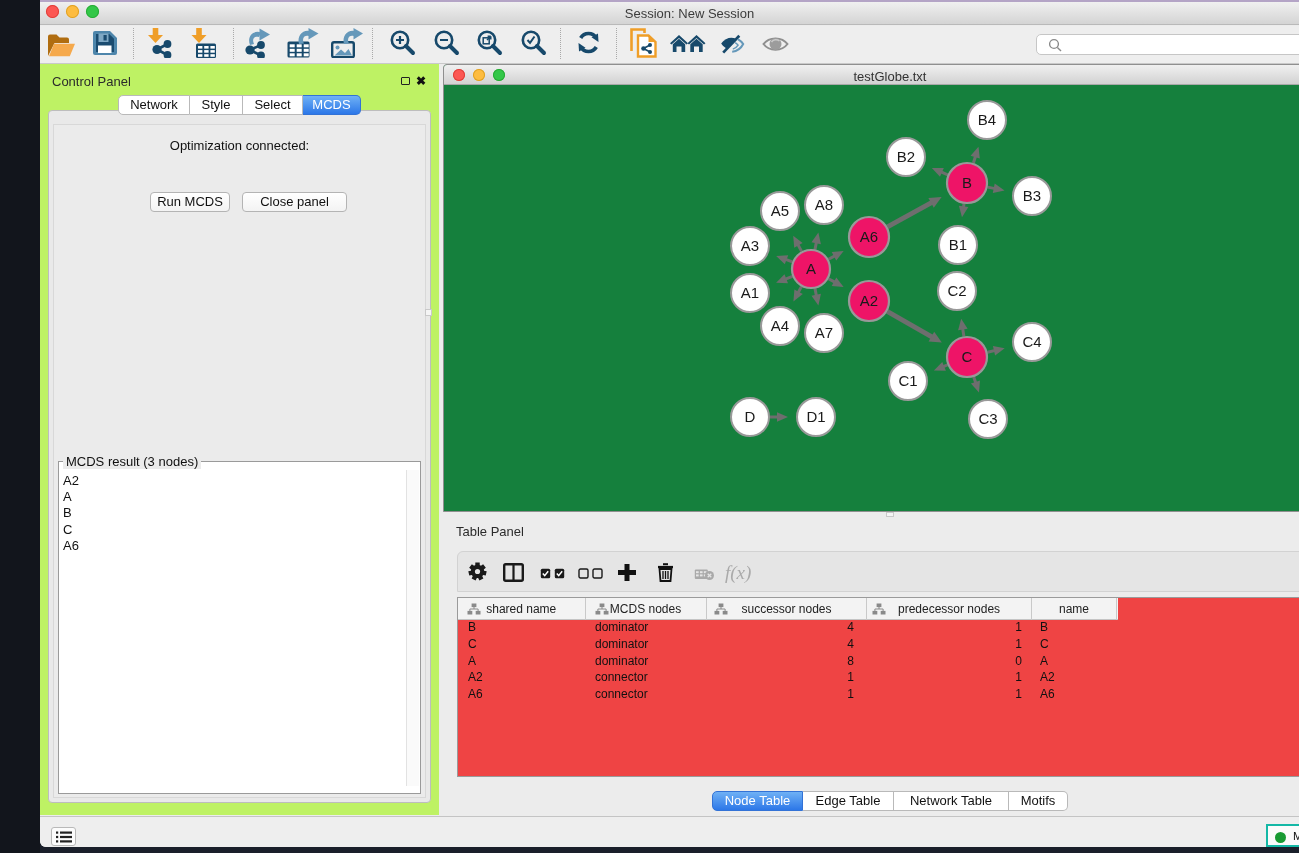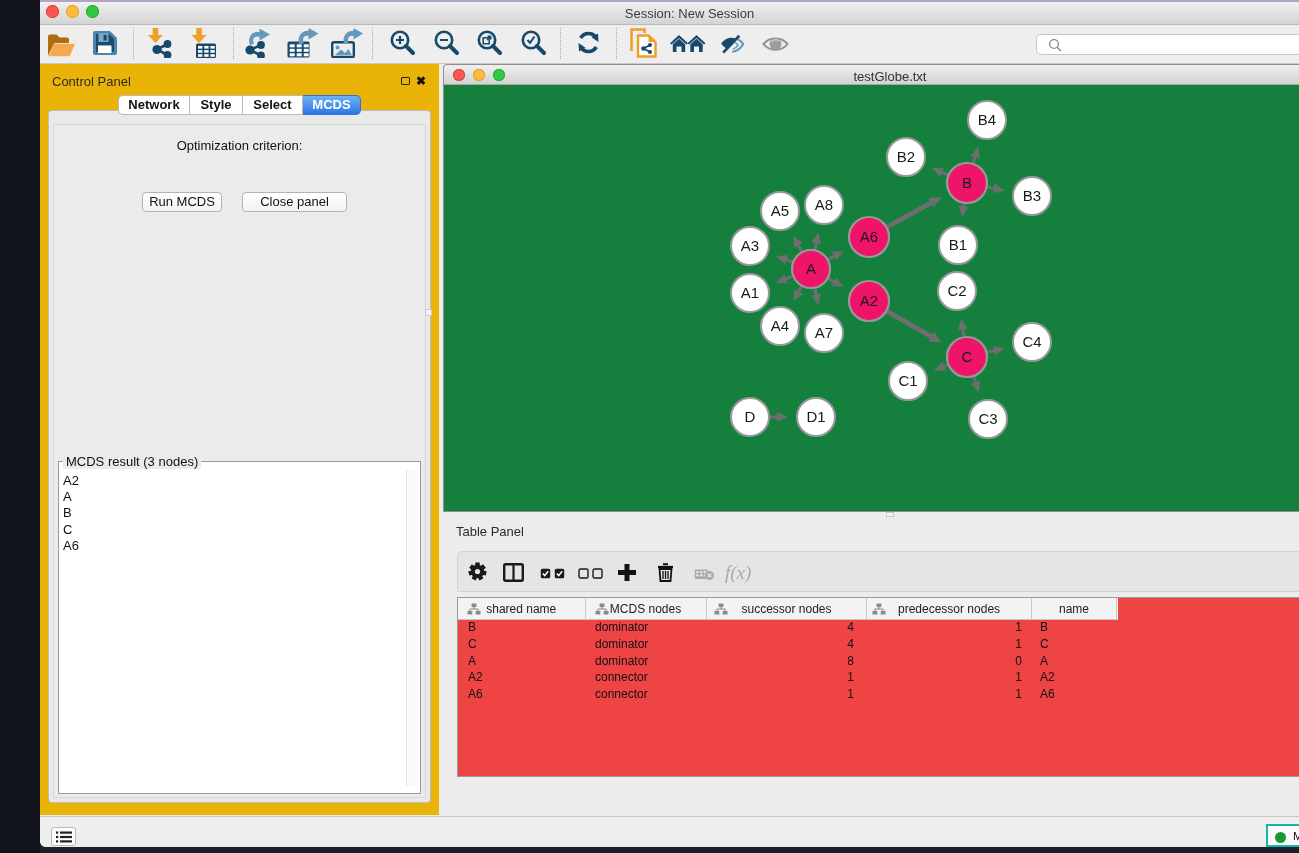--- a/index.html
+++ b/index.html
@@ -8,21 +8,21 @@
 #titlebar { position:absolute; left:0; top:0; width:1299px; height:23px; background:linear-gradient(#f0f0f0,#d4d4d4); border-bottom:1px solid #b9b9b9; }
 .tl { position:absolute; width:13px; height:13px; border-radius:50%; }
 .t1 { background:#fc5753; box-shadow:inset 0 0 0 1px #df3e38; }
 .t2 { background:#fdbc40; box-shadow:inset 0 0 0 1px #dfa023; }
 .t3 { background:#33c748; box-shadow:inset 0 0 0 1px #27aa35; }
 #titlebar .ttl { position:absolute; top:4px; left:0; width:100%; text-align:center; font-size:13px; color:#3c3c3c; }
 #toolbar { position:absolute; left:0; top:24px; width:1299px; height:38px; background:#eeeeee; border-bottom:1px solid #c9c9c9; }
 .tsep { position:absolute; top:2px; height:31px; width:0; border-left:1px dotted #a9a9a9; }
 .ticon { position:absolute; }
 #searchbox { position:absolute; left:996px; top:8px; width:294px; height:21px; background:#fff; border:1px solid #c6c6c6; border-radius:5px; }
-#cp { position:absolute; left:0; top:62px; width:399px; height:751px; background:#eab308; }
+#cp { position:absolute; left:0; top:62px; width:399px; height:751px; background:#bef264; }
 #cp .hdr { position:absolute; left:12px; top:10px; font-size:13px; color:#2b2b2b; }
 #cpbox { position:absolute; left:8px; top:46px; width:383px; height:693px; background:#e9e9e9; border:1px solid #bdbdbd; border-radius:4px; }
 #cpinner { position:absolute; left:4px; top:13px; width:373px; height:674px; border:1px solid #d8d8d8; background:#ebebeb; }
 .tabrow { position:absolute; display:flex; z-index:5; }
 .tab { height:20px; line-height:18px; font-size:13px; color:#111; background:#fff; border:1px solid #b9b9b9; border-left:none; text-align:center; }
 .tab.first { border-left:1px solid #b9b9b9; border-radius:5px 0 0 5px; }
 .tab.last { border-radius:0 5px 5px 0; }
 .tab.sel { background:linear-gradient(#6fb1f5,#2c77e8); color:#fff; border-color:#3272d6; }
 .btn { position:absolute; height:20px; background:linear-gradient(#ffffff,#f3f3f3); border:1px solid #b4b4b4; border-radius:4px; font-size:13px; color:#111; text-align:center; line-height:18px; }
 #dropdown { position:absolute; left:29px; top:34px; width:312px; height:20px; background:#fff; border:1px solid #b0b0b0; border-radius:4px; font-size:13px; color:#111; line-height:18px; padding-left:9px; }
@@ -197,30 +197,30 @@
             <line x1="9.4" y1="9.4" x2="13" y2="13" stroke="#8a8a8a" stroke-width="1.4"></line>
           </svg>
         </div>
   </div>
   <div id="cp">
     <div class="hdr">Control Panel</div>
     <div class="floaticons" style="left:361px;top:13px;">
           <span class="sqico"></span>
           <span class="xico">✖</span>
         </div>
-    <div class="tabrow" style="left:78px;top:31px;font-weight:bold;">
+    <div class="tabrow" style="left:78px;top:31px;">
       <div class="tab first" style="width:72px">Network</div>
           <div class="tab" style="width:53px">Style</div>
           <div class="tab" style="width:60px">Select</div>
           <div class="tab sel last" style="width:58px">MCDS</div>
     </div>
     <div id="cpbox">
       <div id="cpinner">
-        <div style="position:absolute;left:0;top:13px;width:100%;text-align:center;font-size:13px;color:#111;">Optimization criterion:</div>
-        <div class="btn" style="left:88px;top:67px;width:80px;">Run MCDS</div>
+        <div style="position:absolute;left:0;top:13px;width:100%;text-align:center;font-size:13px;color:#111;">Optimization connected:</div>
+        <div class="btn" style="left:96px;top:67px;width:80px;">Run MCDS</div>
         <div class="btn" style="left:188px;top:67px;width:105px;">Close panel</div>
         <div id="fs">
           <div class="legend">MCDS result (3 nodes)</div>
           <div class="sb"></div>
           <div class="items">A2<br>A<br>B<br>C<br>A6</div>
         </div>
       </div>
     </div>
   </div>
   <div id="netwin">
@@ -437,20 +437,26 @@
           <div class="trow" style="left:137px;top:72.4px">connector</div>
           <div class="trow" style="left:330px;top:72.4px;width:66px;text-align:right">1</div>
           <div class="trow" style="left:498px;top:72.4px;width:66px;text-align:right">1</div>
           <div class="trow" style="left:582px;top:72.4px">A2</div>
           <div class="trow" style="left:10px;top:89.2px">A6</div>
           <div class="trow" style="left:137px;top:89.2px">connector</div>
           <div class="trow" style="left:330px;top:89.2px;width:66px;text-align:right">1</div>
           <div class="trow" style="left:498px;top:89.2px;width:66px;text-align:right">1</div>
           <div class="trow" style="left:582px;top:89.2px">A6</div>
     </div>
+    <div id="btabs">
+      <div class="tab first sel" style="width:91px">Node Table</div>
+      <div class="tab" style="width:91px">Edge Table</div>
+      <div class="tab" style="width:115px">Network Table</div>
+      <div class="tab last" style="width:59px">Motifs</div>
+    </div>
   </div>
   <div id="status">
     <div id="lstbtn">
           <svg style="position:absolute;left:4px;top:3px" width="16" height="12" viewBox="0 0 16 12">
             <g fill="#222">
               <rect x="0" y="0.5" width="2.2" height="2.2"></rect>
               <rect x="0" y="4.9" width="2.2" height="2.2"></rect>
               <rect x="0" y="9.3" width="2.2" height="2.2"></rect>
               <rect x="4" y="0.5" width="12" height="2.2"></rect>
               <rect x="4" y="4.9" width="12" height="2.2"></rect>

